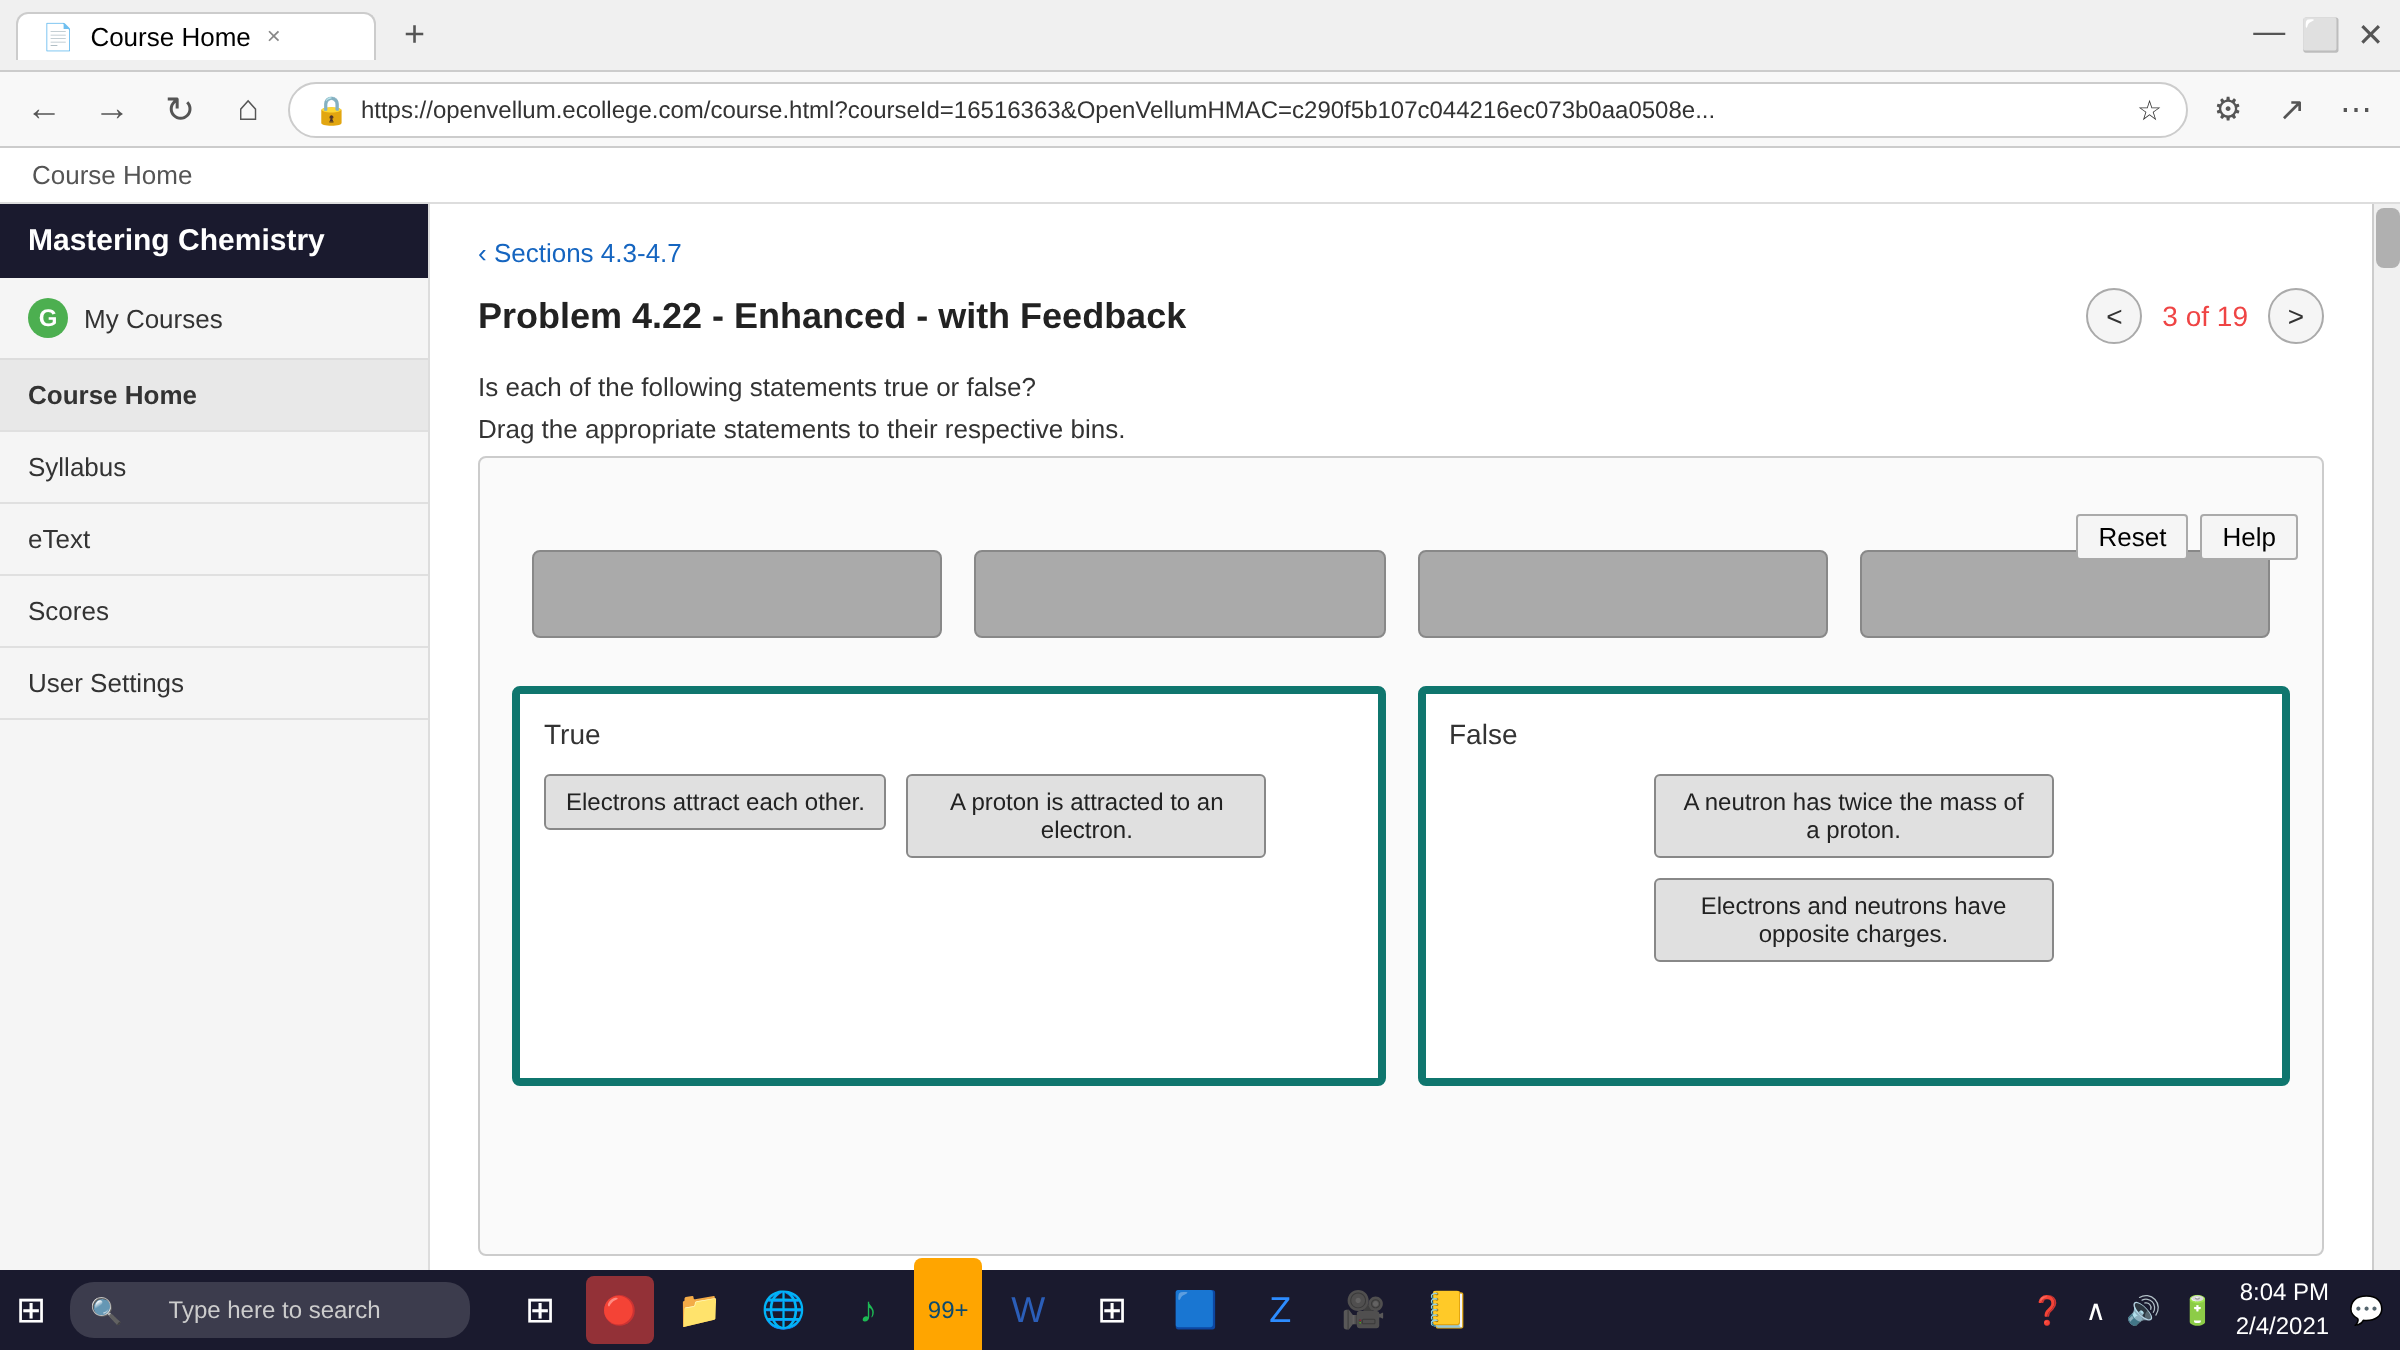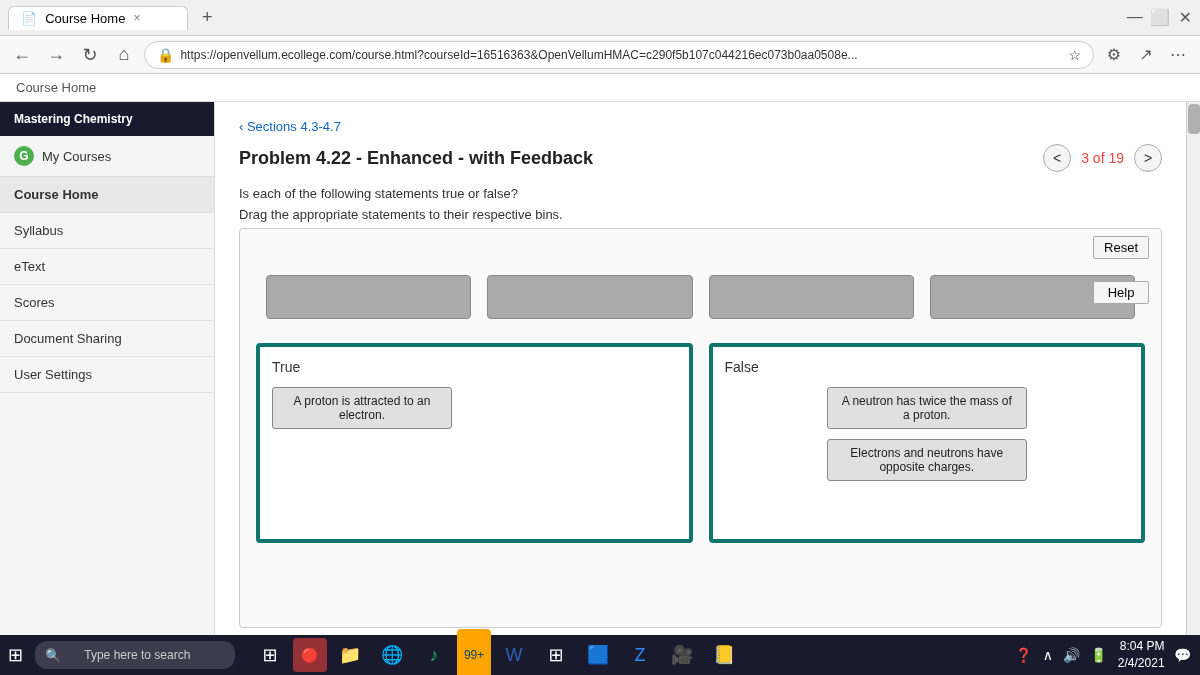--- a/index.html
+++ b/index.html
@@ -88,21 +88,21 @@
       width: 215px;
       background: #f5f5f5;
       border-right: 1px solid #ddd;
       flex-shrink: 0;
       overflow-y: auto;
     }
     .sidebar-logo {
       background: #1a1a2e;
       color: #fff;
       padding: 10px 14px;
-      font-size: 12px;
+      font-size: 15px;
       font-weight: bold;
     }
     .sidebar-my-courses {
       display: flex;
       align-items: center;
       gap: 8px;
       padding: 10px 14px;
       font-size: 13px;
       color: #333;
       border-bottom: 1px solid #ddd;
@@ -188,25 +188,24 @@
     .problem-box {
       border: 1px solid #ccc;
       border-radius: 4px;
       padding: 16px;
       background: #fafafa;
       position: relative;
       min-height: 400px;
     }
     .problem-actions {
       position: absolute;
-      top: 7px;
+      top: 28px;
       right: 12px;
       display: flex;
-      gap: 22px;
-      flex-direction: column;
+      gap: 6px;
     }
     .action-btn {
       border: 1px solid #aaa;
       background: #f5f5f5;
       padding: 3px 10px;
       font-size: 13px;
       cursor: pointer;
       border-radius: 2px;
     }
 
@@ -365,23 +364,20 @@
     <div class="sidebar-item">
       <span>Syllabus</span>
     </div>
     <div class="sidebar-item">
       <span>eText</span>
     </div>
     <div class="sidebar-item">
       <span>Scores</span>
     </div>
     <div class="sidebar-item">
-      <span>Document Sharing</span>
-    </div>
-    <div class="sidebar-item">
       <span>User Settings</span>
     </div>
   </div>
 
   <div class="content-area">
     <a class="back-link">
       <span>‹ Sections 4.3-4.7</span>
     </a>
 
     <div class="problem-header">
@@ -406,20 +402,23 @@
         <div class="drag-item"></div>
         <div class="drag-item"></div>
         <div class="drag-item"></div>
         <div class="drag-item"></div>
       </div>
 
       <div class="bins-row">
         <div class="bin">
           <div class="bin-label">True</div>
           <div class="bin-items">
+            <div class="statement-card">
+              <span>Electrons attract each other.</span>
+            </div>
             <div class="statement-card">
               <span>A proton is attracted to an electron.</span>
             </div>
           </div>
         </div>
         <div class="bin">
           <div class="bin-label">False</div>
           <div class="bin-items" style="flex-direction:column;align-items:center;">
             <div class="statement-card" style="max-width:200px;text-align:center;">
               <span>A neutron has twice the mass of a proton.</span>

